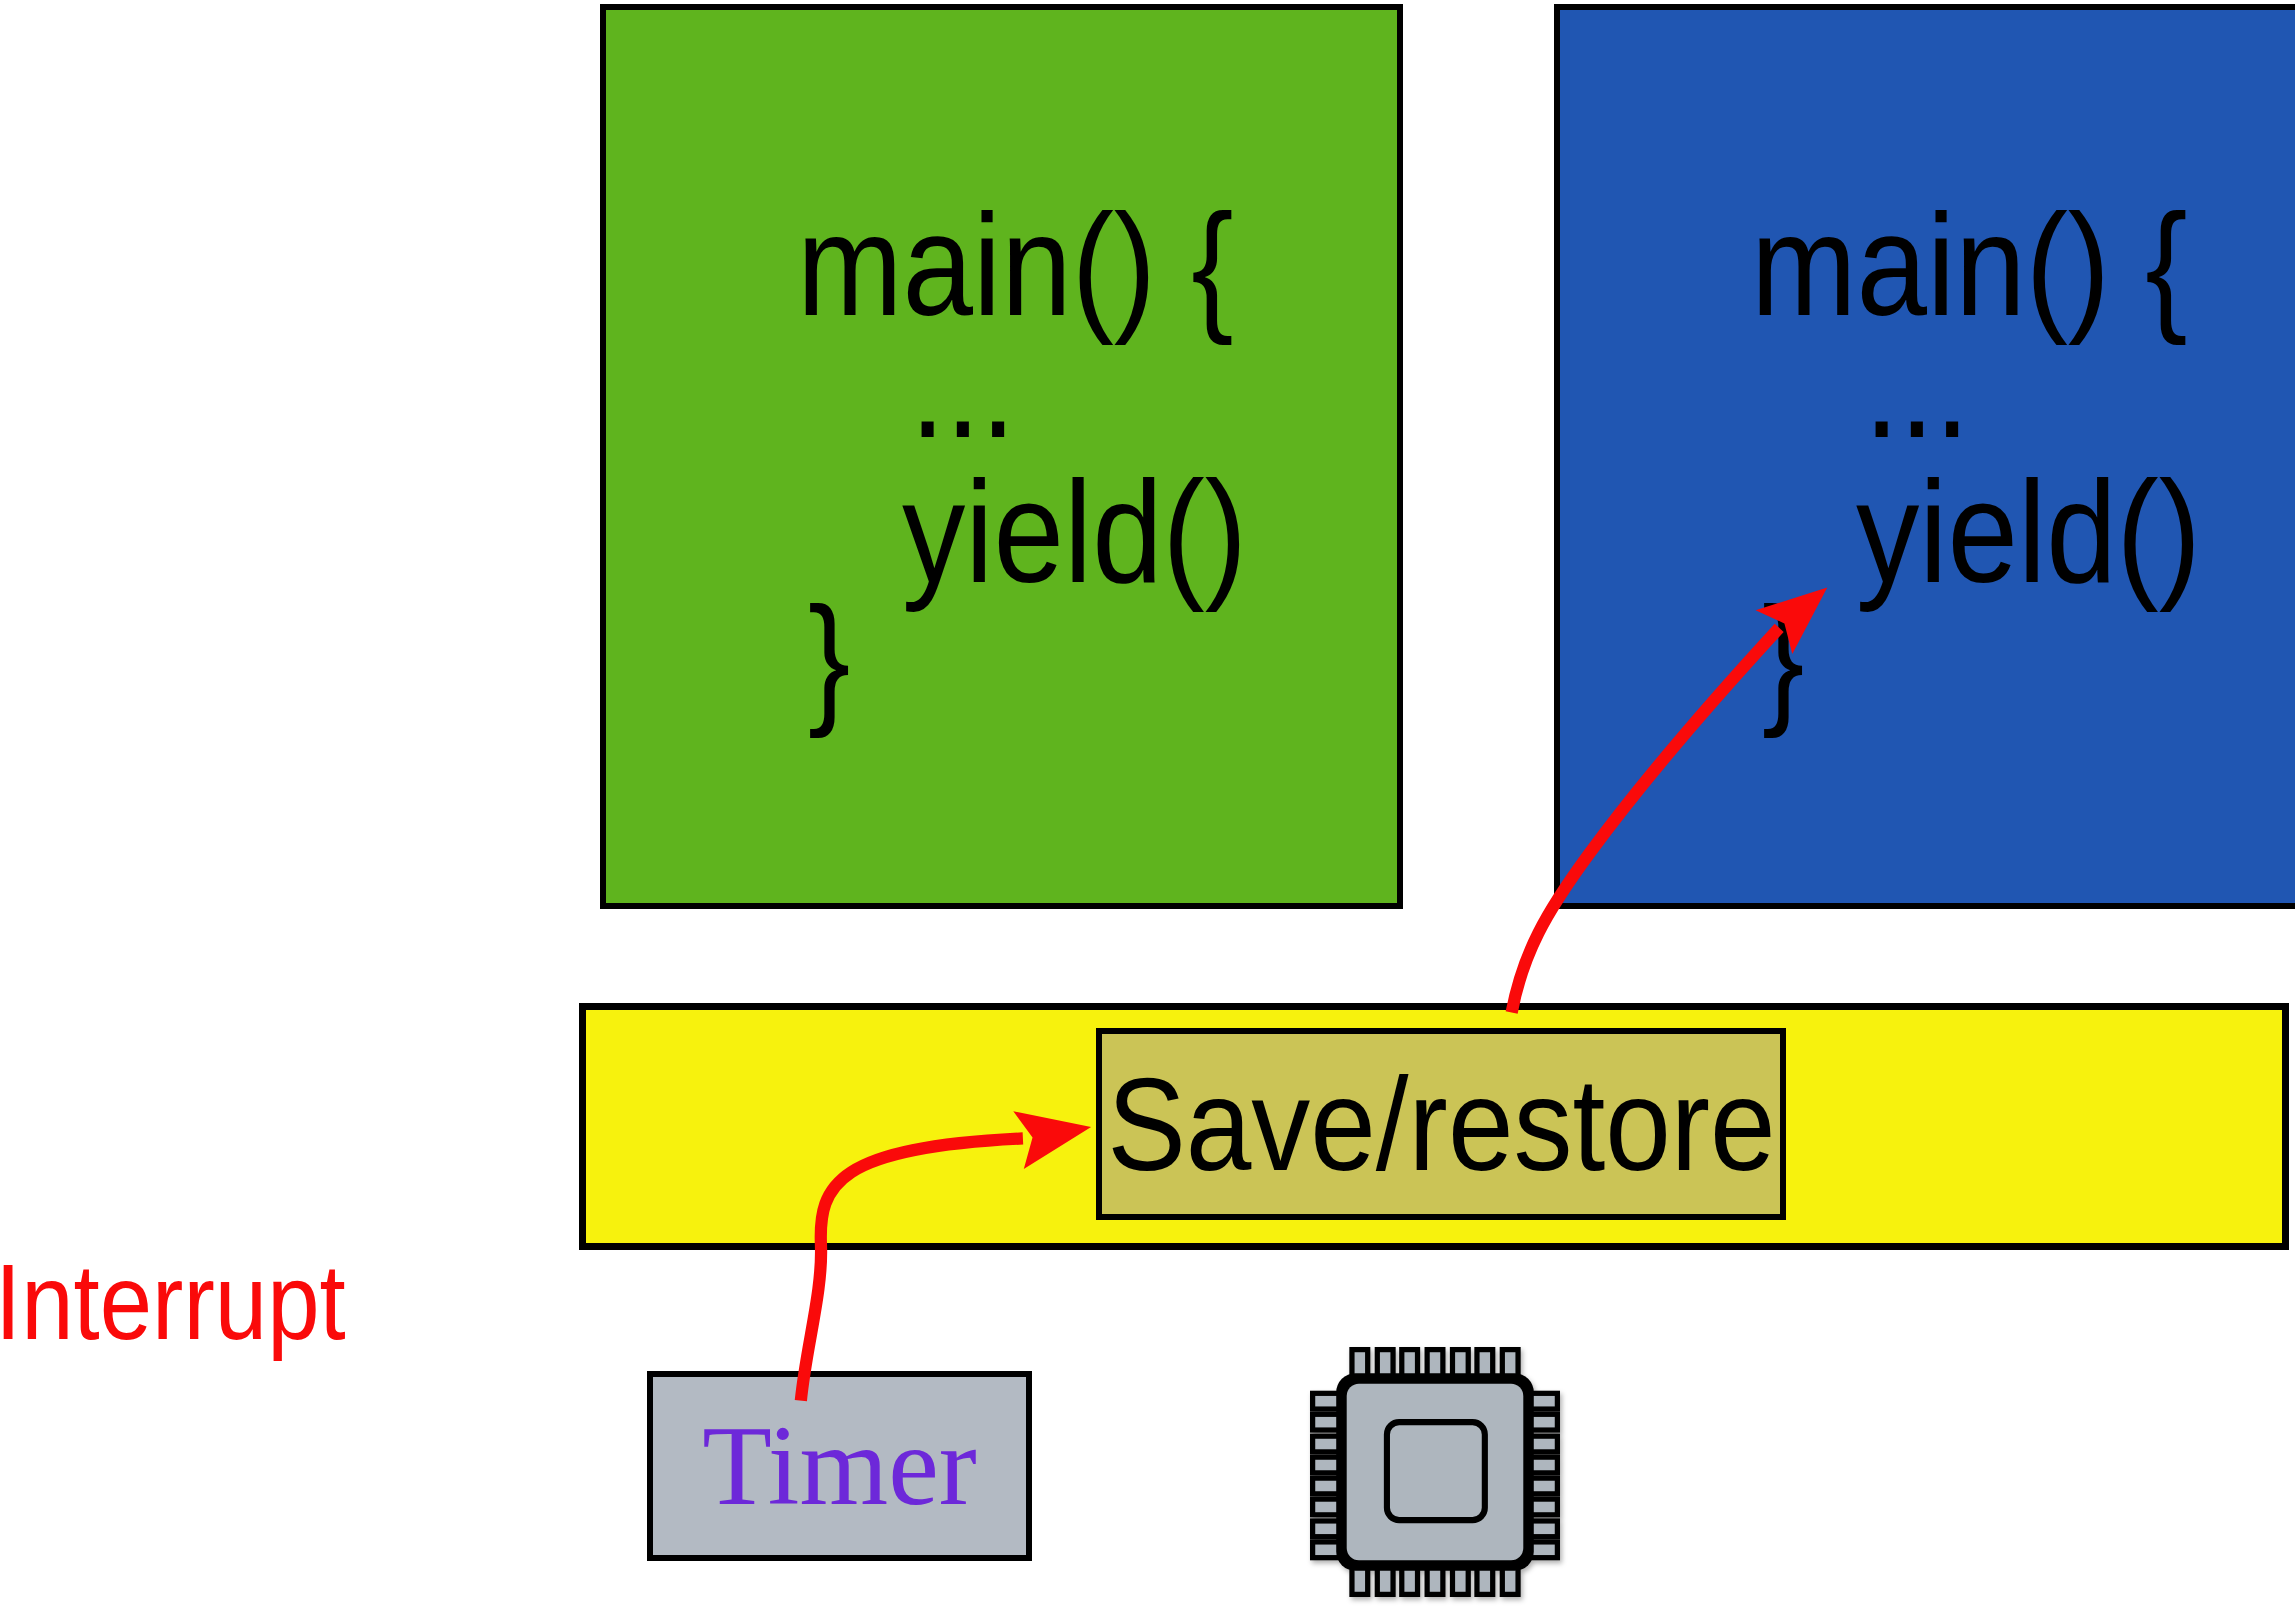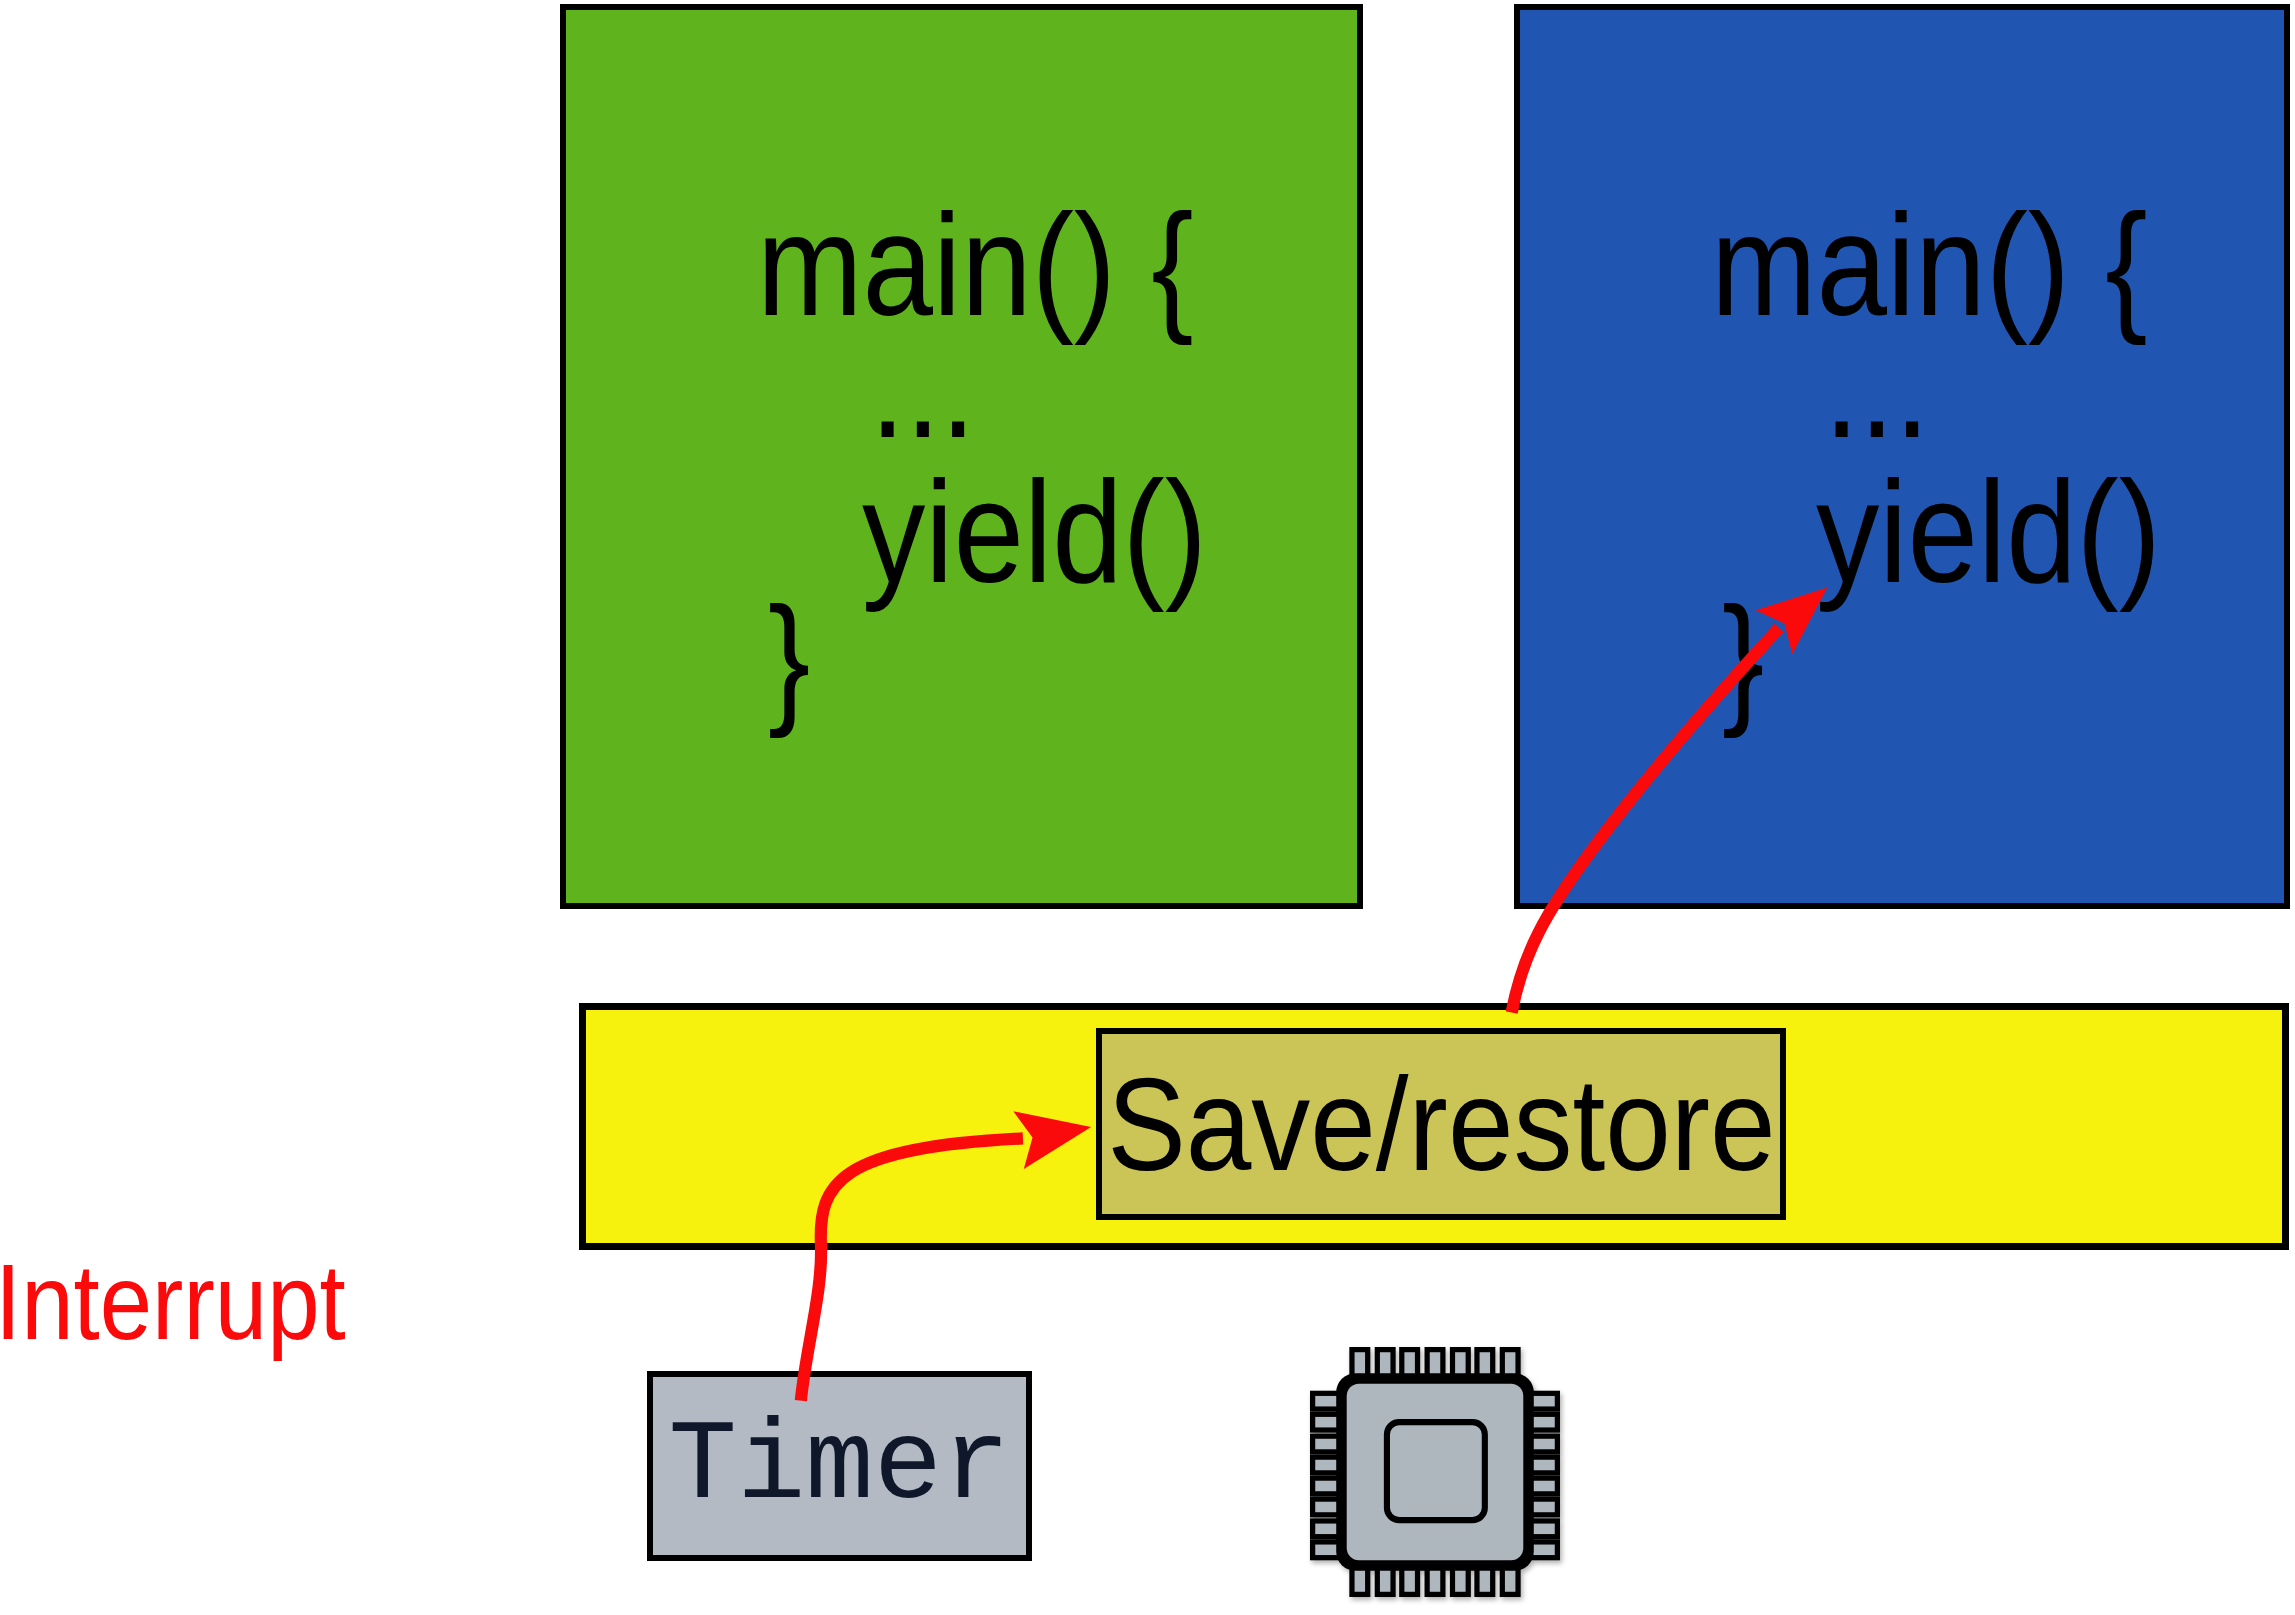--- a/index.html
+++ b/index.html
@@ -1,37 +1,37 @@
 <!DOCTYPE html>
 <html style="font-size:14px"><head>
 <meta charset="utf-8">
 <style>
   html,body{margin:0;padding:0;background:#fff;}
   .canvas{position:relative;width:2295px;height:1615px;background:#ffffff;overflow:hidden;
           font-family:"Liberation Sans",sans-serif;}
   
-  .task-box{position:absolute;box-sizing:border-box;border:6.1px solid #000;}
+  .task-box{position:absolute;box-sizing:border-box;border:6.1px solid #000;margin-left:40px;}
   .task-box.green{left:560px;top:4.4px;width:803px;height:905px;background:#5fb41e;}
   .task-box.blue{left:1514px;top:4.4px;width:776px;height:905px;background:#2056b2;}
   .code-line{position:absolute;font-size:144px;color:#000;white-space:pre;line-height:1;}
   .cond{display:inline-block;transform:scaleX(0.88);transform-origin:0 0;white-space:pre;}
   .l1{left:191px;top:184px;}
   .l2{left:304px;top:306px;}
   .l3{left:296px;top:451px;}
   .l4{left:202px;top:577px;}
   .sched-bar{position:absolute;left:579px;top:1003px;width:1710px;height:247px;
              box-sizing:border-box;border:7px solid #000;background:#f7f20d;}
   .save-restore{position:absolute;left:1096px;top:1028px;width:690px;height:192px;
                 box-sizing:border-box;border:6.1px solid #000;background:#cbc456;
                 display:flex;align-items:center;justify-content:center;}
   .save-restore .lbl{font-size:131px;color:#000;transform:scaleX(0.9);transform-origin:50% 50%;}
   .timer-box{position:absolute;left:647px;top:1371px;width:385px;height:190px;
              box-sizing:border-box;border:6.1px solid #000;background:#b3bac3;
              display:flex;align-items:center;justify-content:center;}
-  .timer-box .lbl{font-family:Liberation Mono, monospace;font-size:114px;color:#0f172a;}
+  .timer-box .lbl{font-family:Liberation Serif, serif;font-size:114px;color:#6d28d9;}
   .interrupt{position:absolute;left:-5.2px;top:1249px;font-size:107px;color:#fa0a0a;line-height:1;}
   
   .arrows-overlay{position:absolute;left:0;top:0;pointer-events:none;}
   .chip-svg{position:absolute;left:1303px;top:1340px;filter:drop-shadow(2.6px 3.5px 2.6px rgba(0,0,0,0.30));}
 </style>
 </head>
 <body>
 
 <div class="canvas">
 

